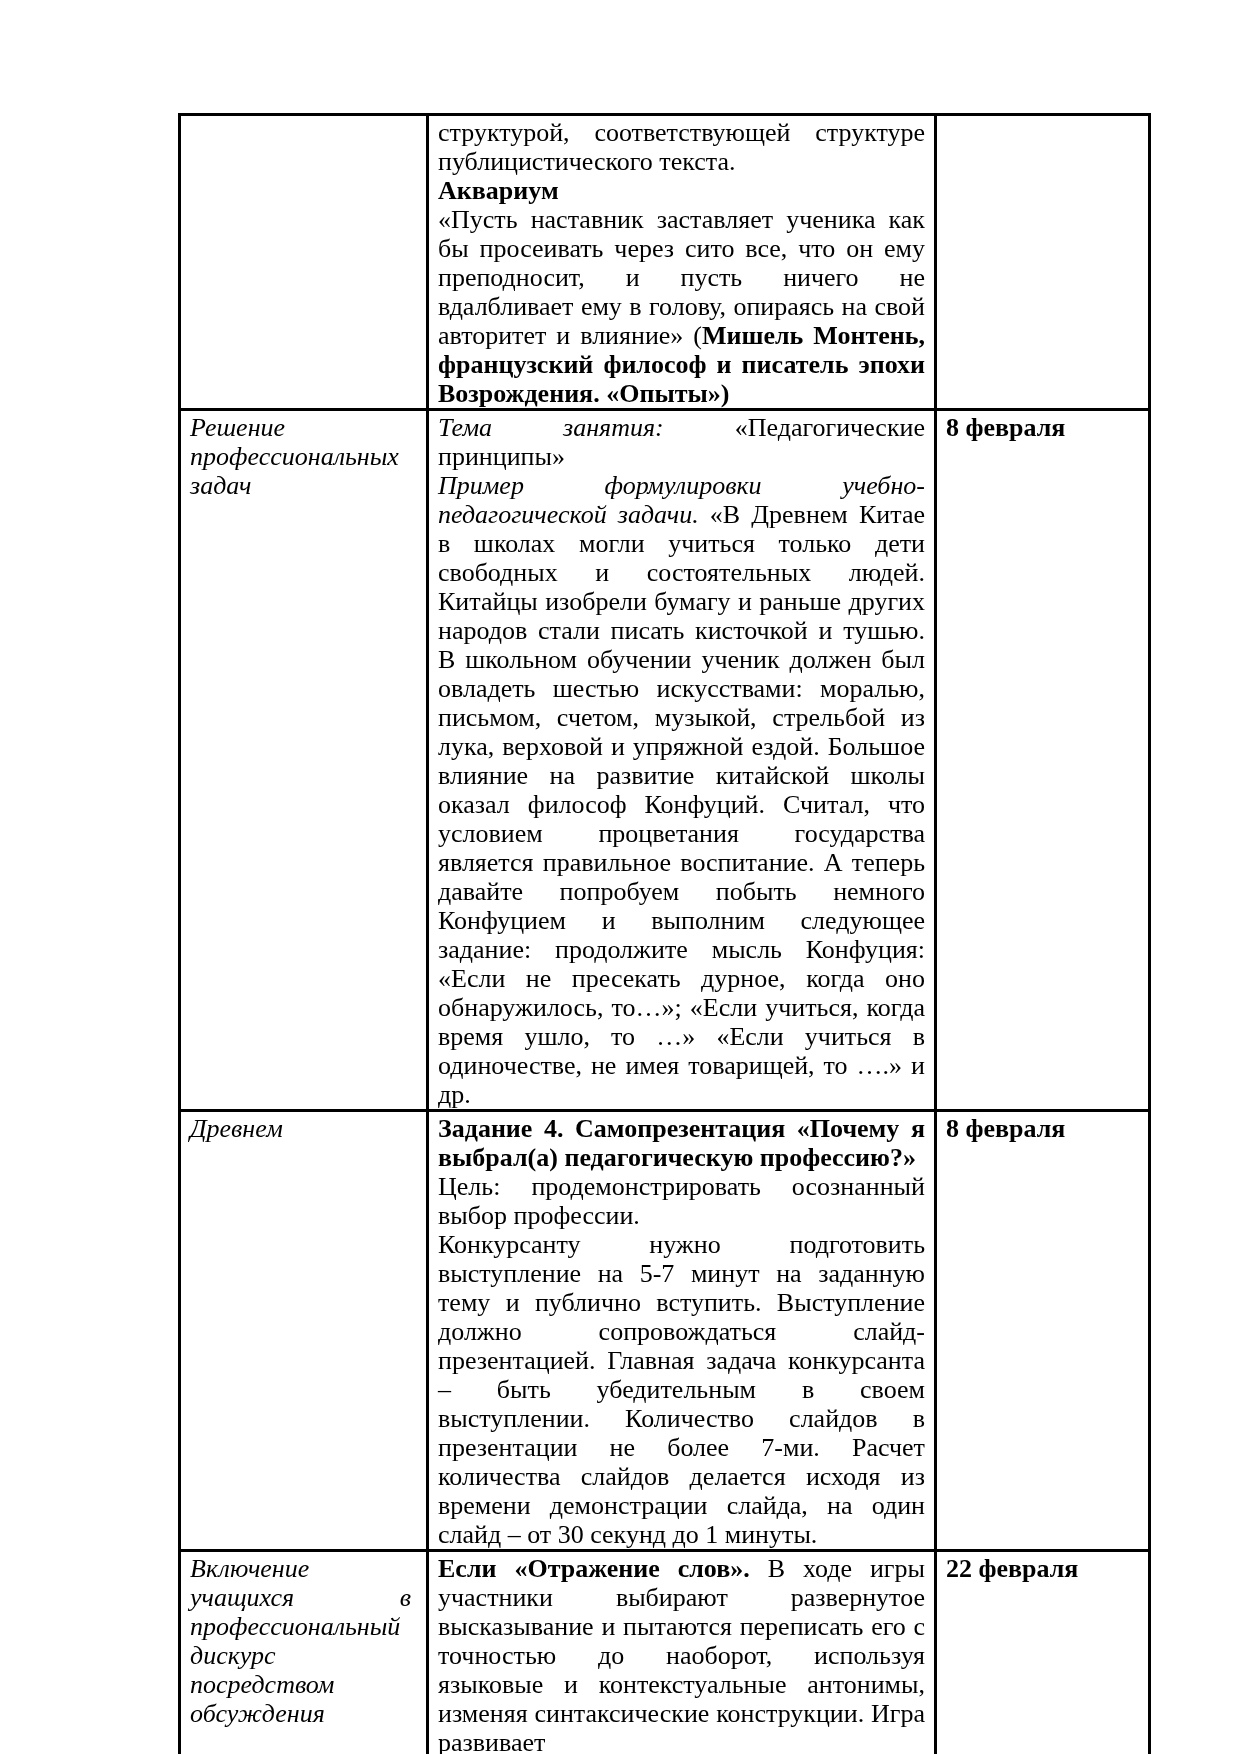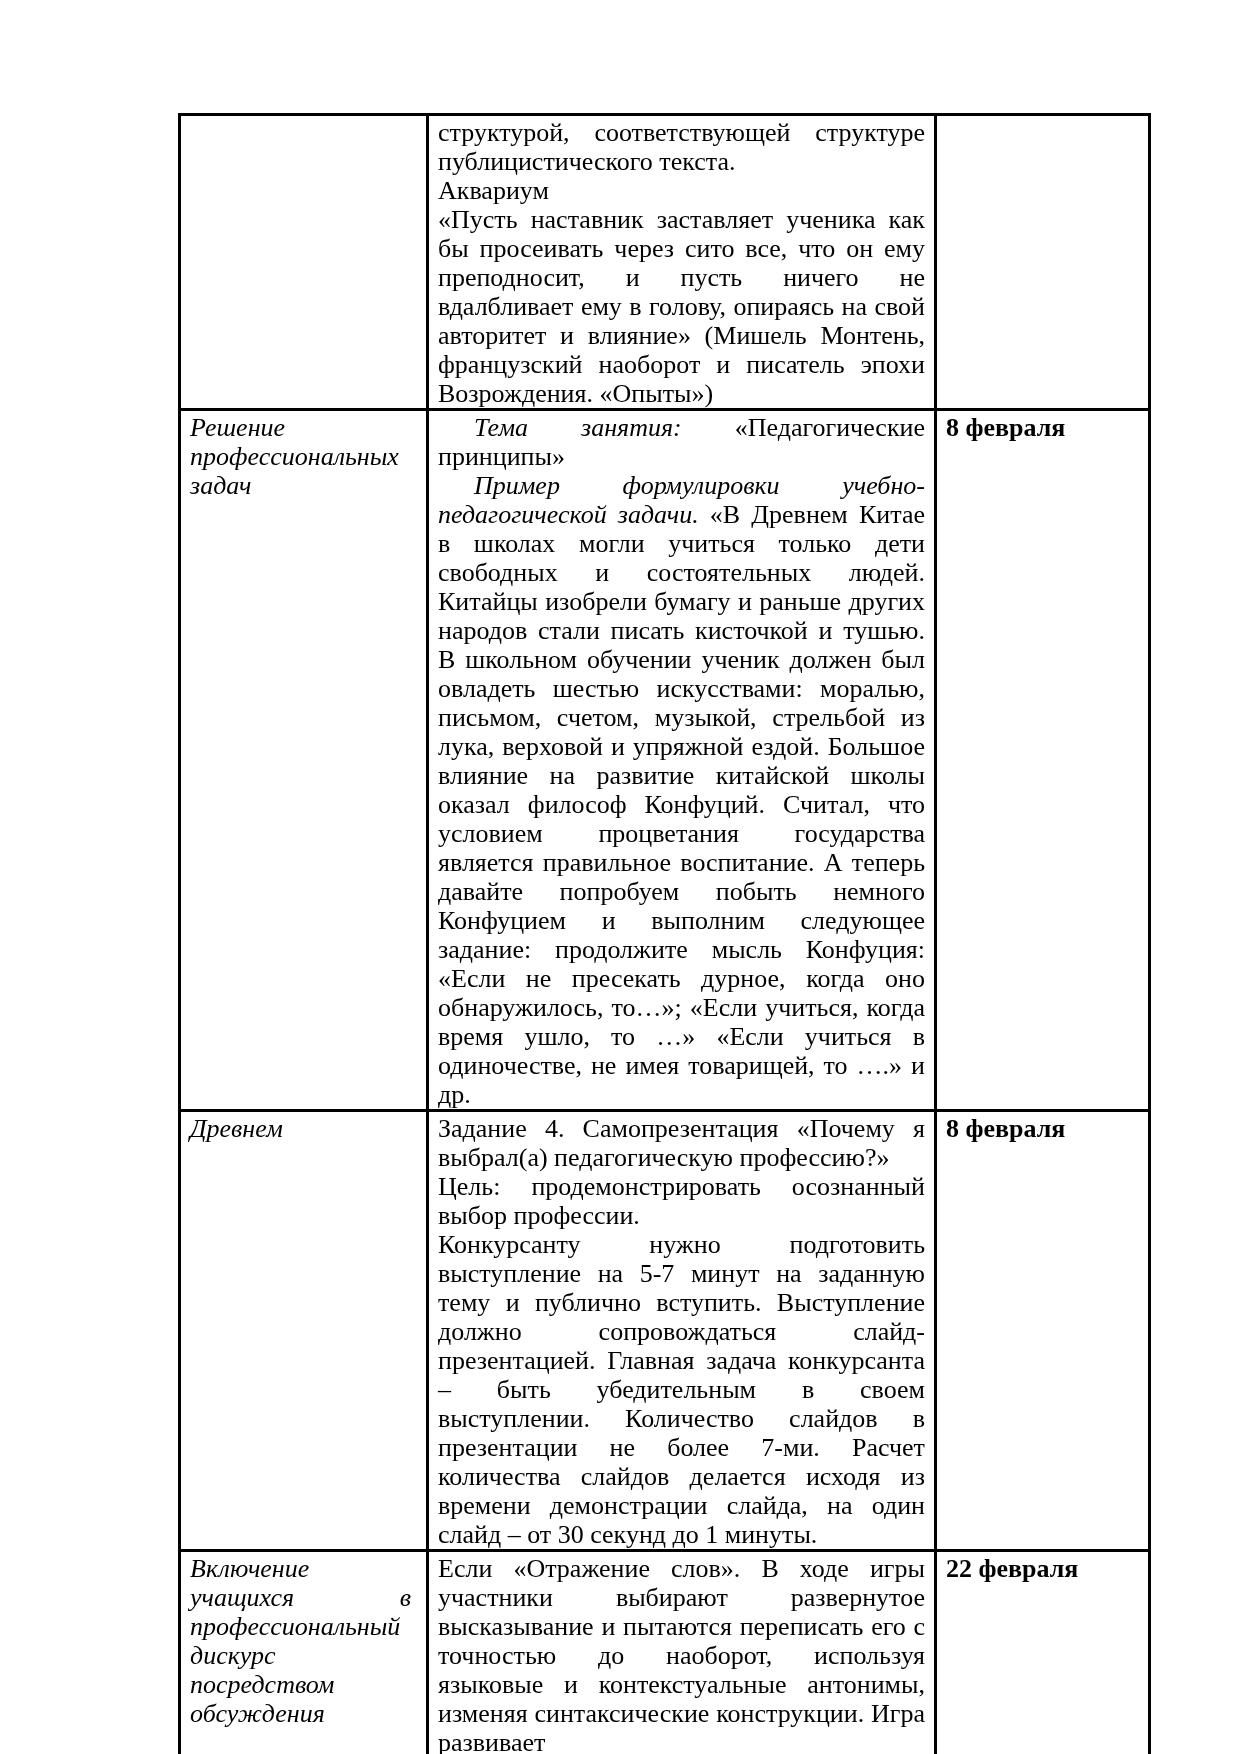--- a/index.html
+++ b/index.html
@@ -46,40 +46,40 @@
   }
   td.desc p {
     margin: 0;
     text-align: justify;
   }
   td.date {
     padding: 2px 6px 0 9px;
     white-space: nowrap;
     font-weight: bold;
   }
-  .b { font-weight: normal; }
-  .i { font-style: italic; margin-left: 36px; }
+  .b { font-weight: bold; }
+  .i { font-style: italic; }
 </style>
 </head>
 <body>
 
 <div class="page">
   <table class="doc-table">
     <colgroup>
       <col class="c1">
       <col class="c2">
       <col class="c3">
     </colgroup>
     <tbody>
       <tr class="r0">
         <td class="activity"></td>
         <td class="desc">
             <p><span>структурой, соответствующей структуре публицистического текста.</span></p>
             <p><span class="b">Аквариум</span></p>
-            <p><span>«Пусть наставник заставляет ученика как бы просеивать через сито все, что он ему преподносит, и пусть ничего не вдалбливает ему в голову, опираясь на свой авторитет и влияние» (</span><span class="b">Мишель Монтень, французский наоборот и писатель эпохи Возрождения. «Опыты»)</span></p>
+            <p><span>«Пусть наставник заставляет ученика как бы просеивать через сито все, что он ему преподносит, и пусть ничего не вдалбливает ему в голову, опираясь на свой авторитет и влияние» (</span><span class="b">Мишель Монтень, французский философ и писатель эпохи Возрождения. «Опыты»)</span></p>
           </td>
         <td class="date"></td>
       </tr>
       <tr class="r1">
         <td class="activity">Решение профессиональных задач</td>
         <td class="desc">
             <p><span class="i">Тема занятия:</span><span> «Педагогические принципы»</span></p>
             <p><span class="i">Пример формулировки учебно-педагогической задачи.</span><span> «В Древнем Китае в школах могли учиться только дети свободных и состоятельных людей. Китайцы изобрели бумагу и раньше других народов стали писать кисточкой и тушью. В школьном обучении ученик должен был овладеть шестью искусствами: моралью, письмом, счетом, музыкой, стрельбой из лука, верховой и упряжной ездой. Большое влияние на развитие китайской школы оказал философ Конфуций. Считал, что условием процветания государства является правильное воспитание. А теперь давайте попробуем побыть немного Конфуцием и выполним следующее задание: продолжите мысль Конфуция: «Если не пресекать дурное, когда оно обнаружилось, то…»; «Если учиться, когда время ушло, то …» «Если учиться в одиночестве, не имея товарищей, то ….» и др.</span></p>
           </td>
         <td class="date">8 февраля</td>

